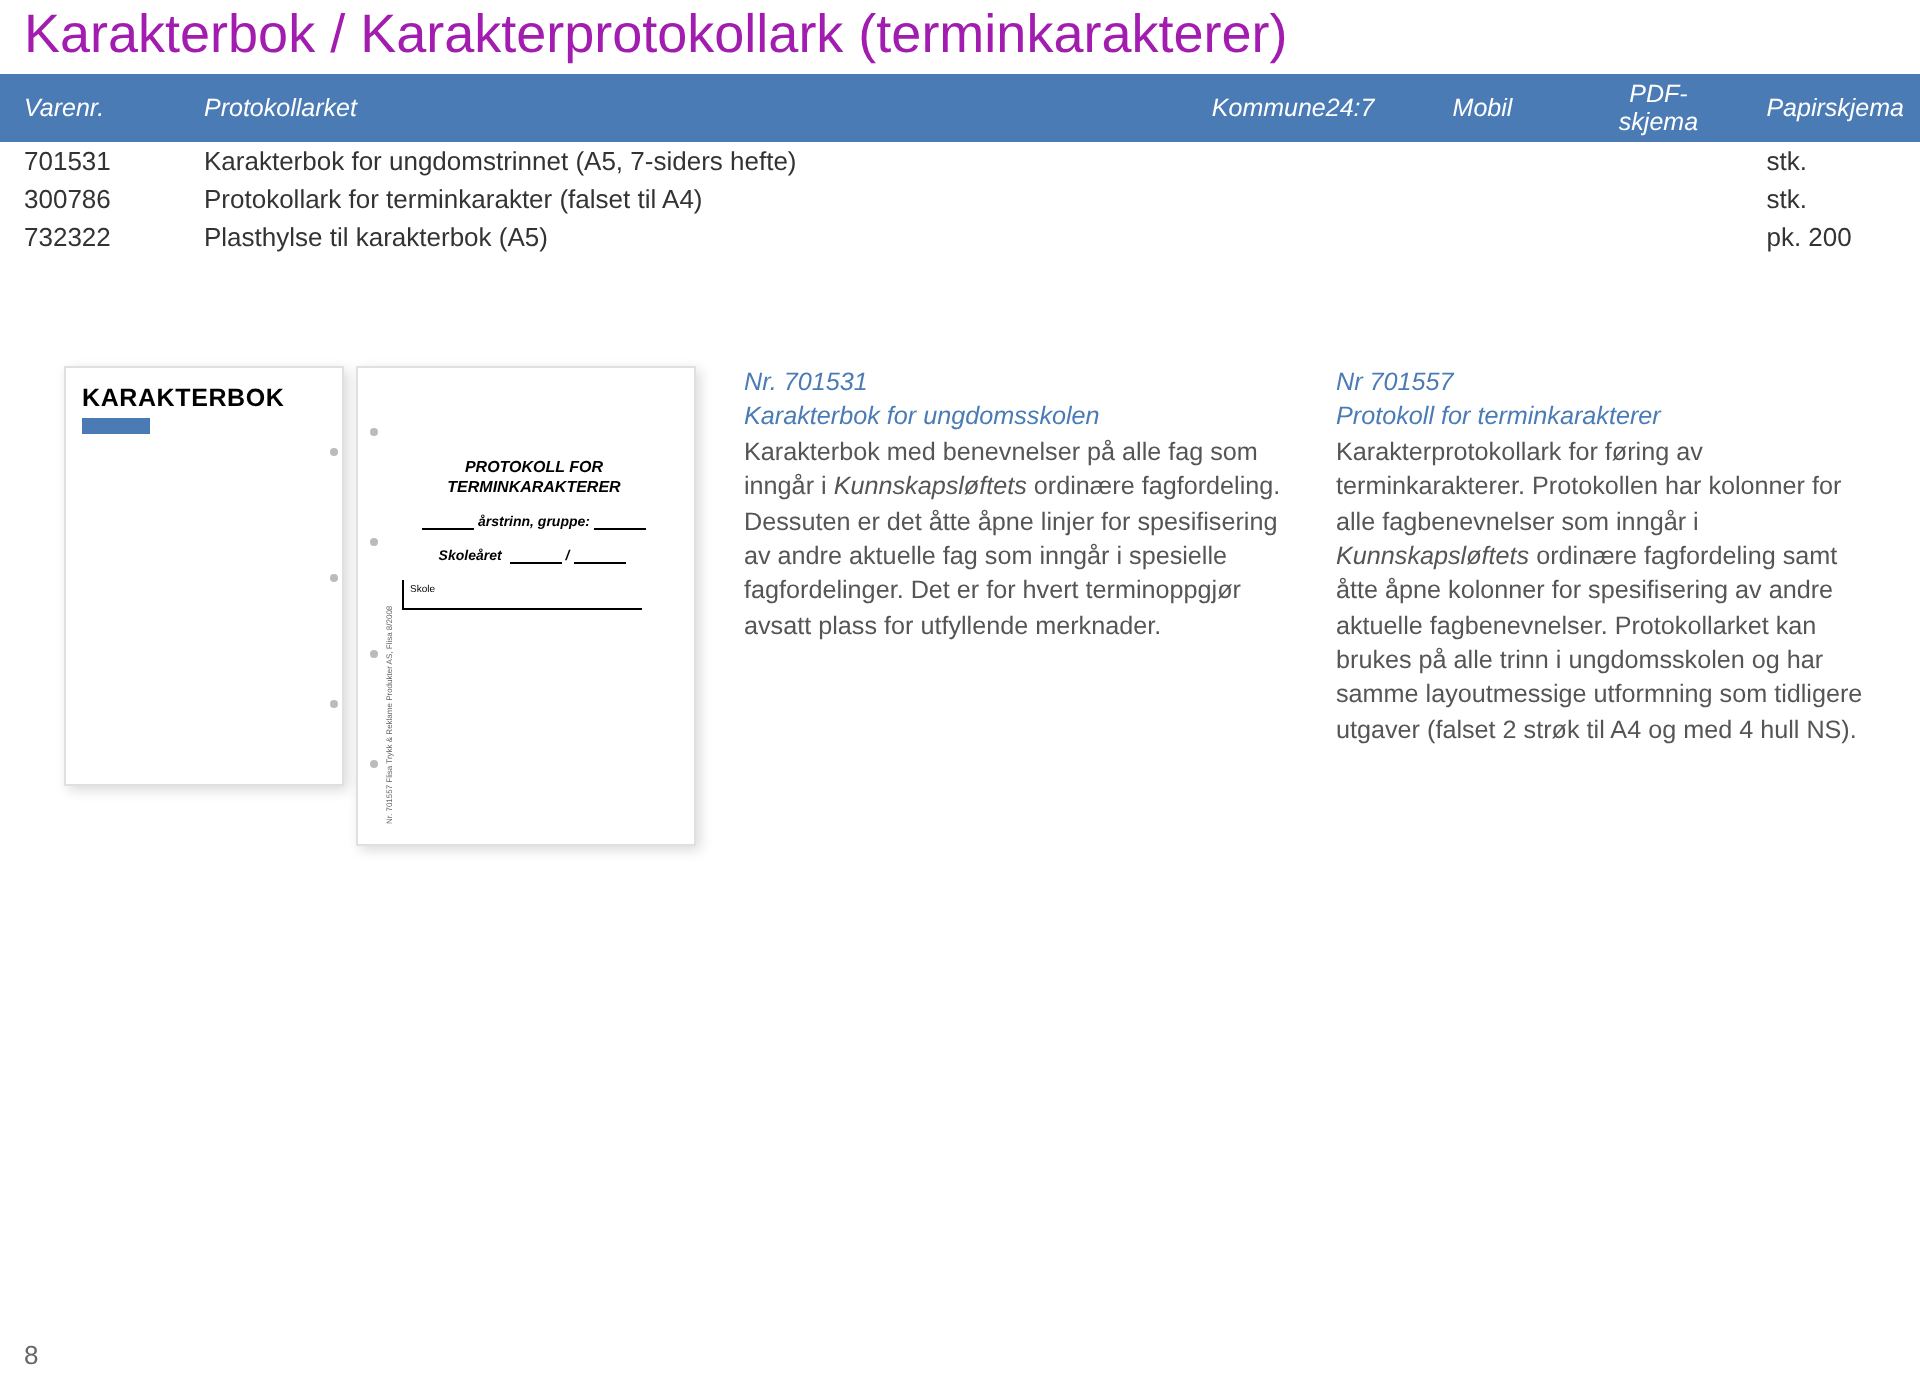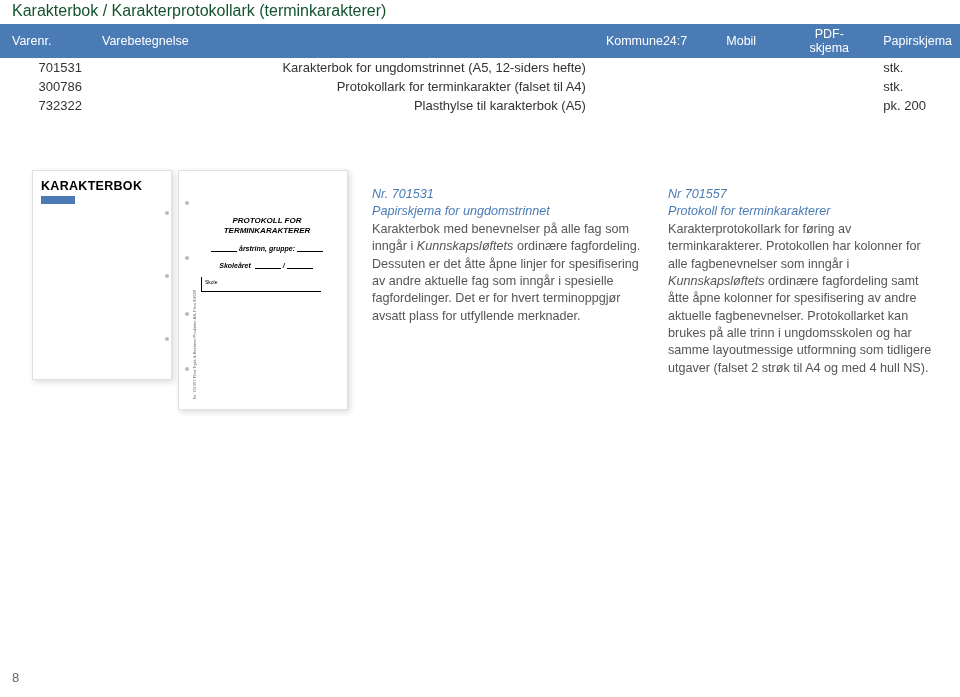--- a/index.html
+++ b/index.html
@@ -6,33 +6,34 @@
   body {
     font-family: Arial, Helvetica, sans-serif;
     background: #fff;
     width: 960px;
     height: 697px;
     padding: 0;
     color: #333;
     position: relative;
   }
   .header-title {
-    color: #14532d;
-    font-size: 16px;
+    color: #a21caf;
+    font-size: 27px;
     font-weight: 400;
     padding: 2px 11px 4px 12px;
   }
   table.product-table {
     width: 100%;
     border-collapse: collapse;
     font-size: 13px;
   }
   table.product-table thead tr {
     background: #4a7bb5;
     color: #fff;
+    font-style: italic;
   }
   table.product-table th {
     text-align: left;
     font-weight: 400;
     padding: 3px 8px 3px 12px;
     font-size: 12.5px;
   }
   table.product-table th.col-k24,
   table.product-table th.col-mobil,
   table.product-table th.col-pdf,
@@ -46,21 +47,20 @@
     font-size: 13px;
     color: #333;
     vertical-align: top;
   }
   table.product-table td.papir {
     text-align: left;
     white-space: nowrap;
   }
   table.product-table tbody tr td {
     border-right: 0;
-    text-align: right;
   }
 
   .content-area {
     display: flex;
     padding: 55px 20px 0 32px;
     gap: 24px;
   }
   .thumb-col {
     display: flex;
     gap: 6px;
@@ -165,21 +165,20 @@
   .text-cols {
     display: flex;
     gap: 24px;
     font-size: 12.6px;
     color: #555;
     line-height: 1.38;
     flex: 1;
   }
   .text-col {
     flex: 1;
-    margin-top: 16px;
   }
   .text-col .hdr {
     font-style: italic;
     color: #4a7bb5;
     margin-bottom: 0;
   }
   .text-col .emph { font-style: italic; }
   .page-num {
     position: absolute;
     left: 12px;
@@ -190,31 +189,31 @@
 </style>
 </head>
 <body>
 
 <div class="header-title">Karakterbok / Karakterprotokollark (terminkarakterer)</div>
 
 <table class="product-table">
   <thead>
     <tr>
       <th class="col-varenr">Varenr.</th>
-      <th>Varebetegnelse</th>
+      <th>Protokollarket</th>
       <th class="col-k24">Kommune24:7</th>
       <th class="col-mobil">Mobil</th>
       <th class="col-pdf">PDF-skjema</th>
       <th class="col-papir">Papirskjema</th>
     </tr>
   </thead>
   <tbody>
     <tr>
       <td>701531</td>
-      <td>Karakterbok for ungdomstrinnet (A5, 12-siders hefte)</td>
+      <td>Karakterbok for ungdomstrinnet (A5, 7-siders hefte)</td>
       <td></td>
       <td></td>
       <td></td>
       <td class="papir">stk.</td>
     </tr>
     <tr>
       <td>300786</td>
       <td>Protokollark for terminkarakter (falset til A4)</td>
       <td></td>
       <td></td>
@@ -264,21 +263,21 @@
       </div>
       <div class="pk-skole">Skole</div>
       <div class="pk-side">Nr. 701557    Flisa Trykk &amp; Reklame Produkter AS, Flisa   8/2008</div>
     </div>
 
   </div>
 
   <div class="text-cols">
     <div class="text-col">
       <div class="hdr">Nr. 701531</div>
-      <div class="hdr">Papirskjema for ungdomstrinnet</div>
+      <div class="hdr">Karakterbok for ungdomsskolen</div>
       <span>Karakterbok med benevnelser på alle fag som inngår i </span><span class="emph">Kunnskapsløftets</span><span> ordinære fagfordeling. Dessuten er det åtte åpne linjer for spesifisering av andre aktuelle fag som inngår i spesielle fagfordelinger. Det er for hvert terminoppgjør avsatt plass for utfyllende merknader.</span>
     </div>
     <div class="text-col">
       <div class="hdr">Nr 701557</div>
       <div class="hdr">Protokoll for terminkarakterer</div>
       <span>Karakterprotokollark for føring av terminkarakterer. Protokollen har kolonner for alle fagbenevnelser som inngår i </span><span class="emph">Kunnskapsløftets</span><span> ordinære fagfordeling samt åtte åpne kolonner for spesifisering av andre aktuelle fagbenevnelser. Protokollarket kan brukes på alle trinn i ungdomsskolen og har samme layoutmessige utformning som tidligere utgaver (falset 2 strøk til A4 og med 4 hull NS).</span>
     </div>
   </div>
 </div>
 

